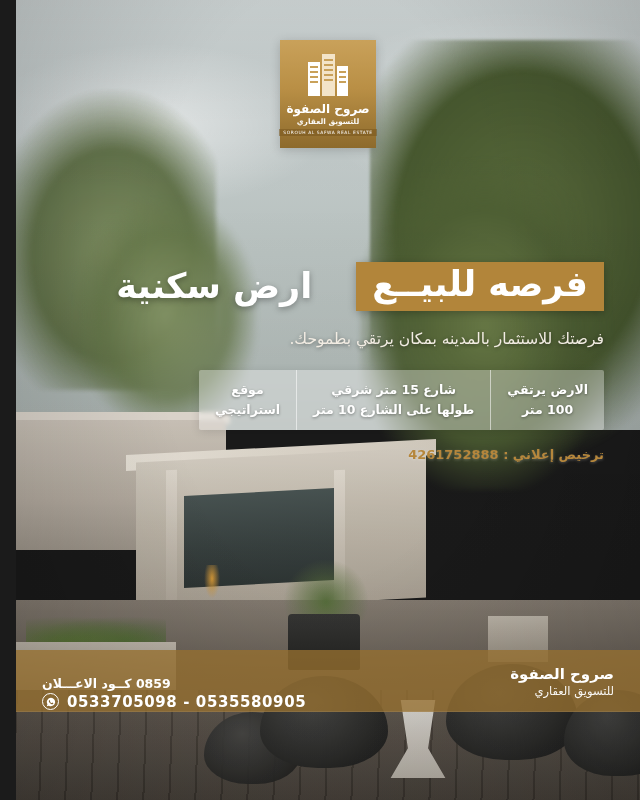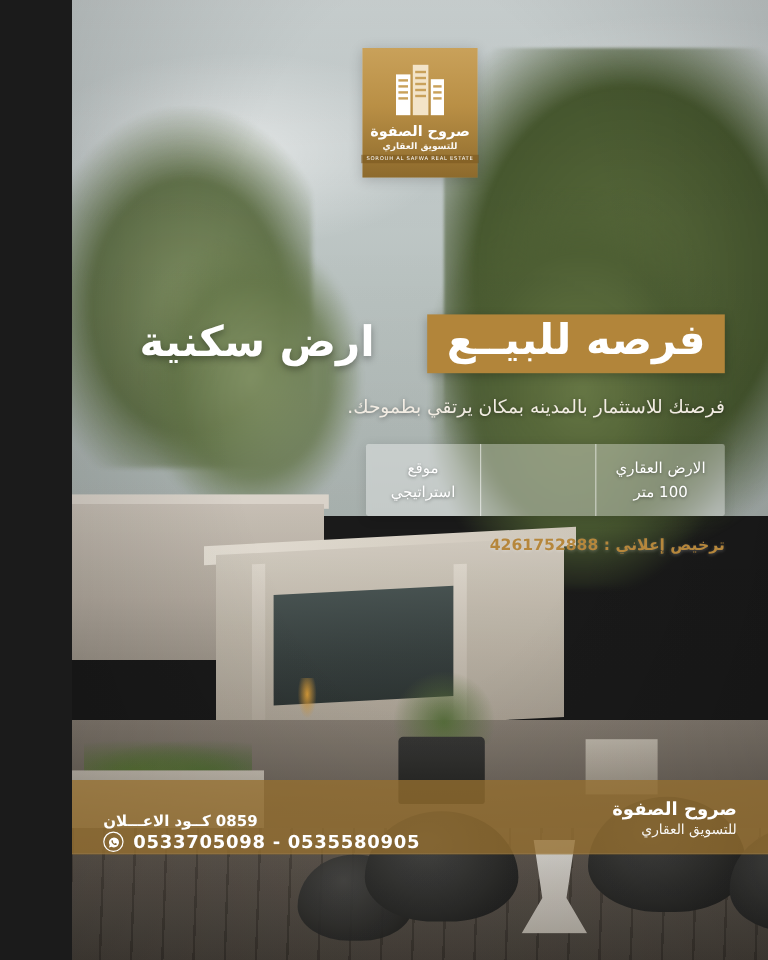--- a/index.html
+++ b/index.html
@@ -4,21 +4,21 @@
 <style>
   * { box-sizing: border-box; margin: 0; padding: 0; }
   html, body {
     width: 640px; height: 800px;
     font-family: "DejaVu Sans", "Liberation Sans", sans-serif;
     overflow: hidden;
     background: #1b1b1b;
   }
   .poster {
     position: relative;
-    width: 580px; height: 800px;
+    width: 624px; height: 800px;
     overflow: hidden;
   }
 
   
   .bg { position: absolute; inset: 0; }
 
   
   .sky {
     position: absolute; left: 0; top: 0; width: 100%; height: 430px;
     background: linear-gradient(180deg, #cfd6d6 0%, #c3cbcb 30%, #b9c2c0 55%, #aeb7b4 100%);
@@ -199,21 +199,21 @@
     display: flex; direction: rtl; align-items: stretch;
     background: rgba(255,255,255,.34);
     backdrop-filter: blur(2px);
     border-radius: 2px;
     box-shadow: 0 2px 10px rgba(0,0,0,.12);
   }
   .feat {
     padding: 10px 16px;
     display: flex; flex-direction: column; justify-content: center; align-items: center;
     text-align: center;
-    color: #ffffff; font-size: 12.5px; font-weight: 400; line-height: 1.6;
+    color: #ffffff; font-size: 12.5px; font-weight: 700; line-height: 1.6;
     text-shadow: 0 1px 3px rgba(0,0,0,.4);
     min-width: 96px;
   }
   .feat + .feat { border-right: 1px solid rgba(255,255,255,.55); }
 
   
   .license {
     position: absolute; right: 36px; top: 447px;
     color: #b6873c; font-size: 13px; font-weight: 700;
     text-shadow: 0 1px 3px rgba(255,255,255,.25);
@@ -307,24 +307,26 @@
 
   <div class="headline">
     <span class="chip">فرصه للبيــع</span>
     <span class="plain">ارض سكنية</span>
   </div>
 
   <div class="subline">فرصتك للاستثمار بالمدينه بمكان يرتقي بطموحك.</div>
 
   <div class="features">
     <div class="feat">
-      <span>الارض العقاري</span>
+      <span>الارض يرتقي</span>
       <span>100 متر</span>
     </div>
     <div class="feat">
+      <span>شارع 15 متر شرقي</span>
+      <span>طولها على الشارع 10 متر</span>
     </div>
     <div class="feat">
       <span>موقع</span>
       <span>استراتيجي</span>
     </div>
   </div>
 
   <div class="license">
     <span>ترخيص إعلاني :</span>
     <span>4261752888</span>

